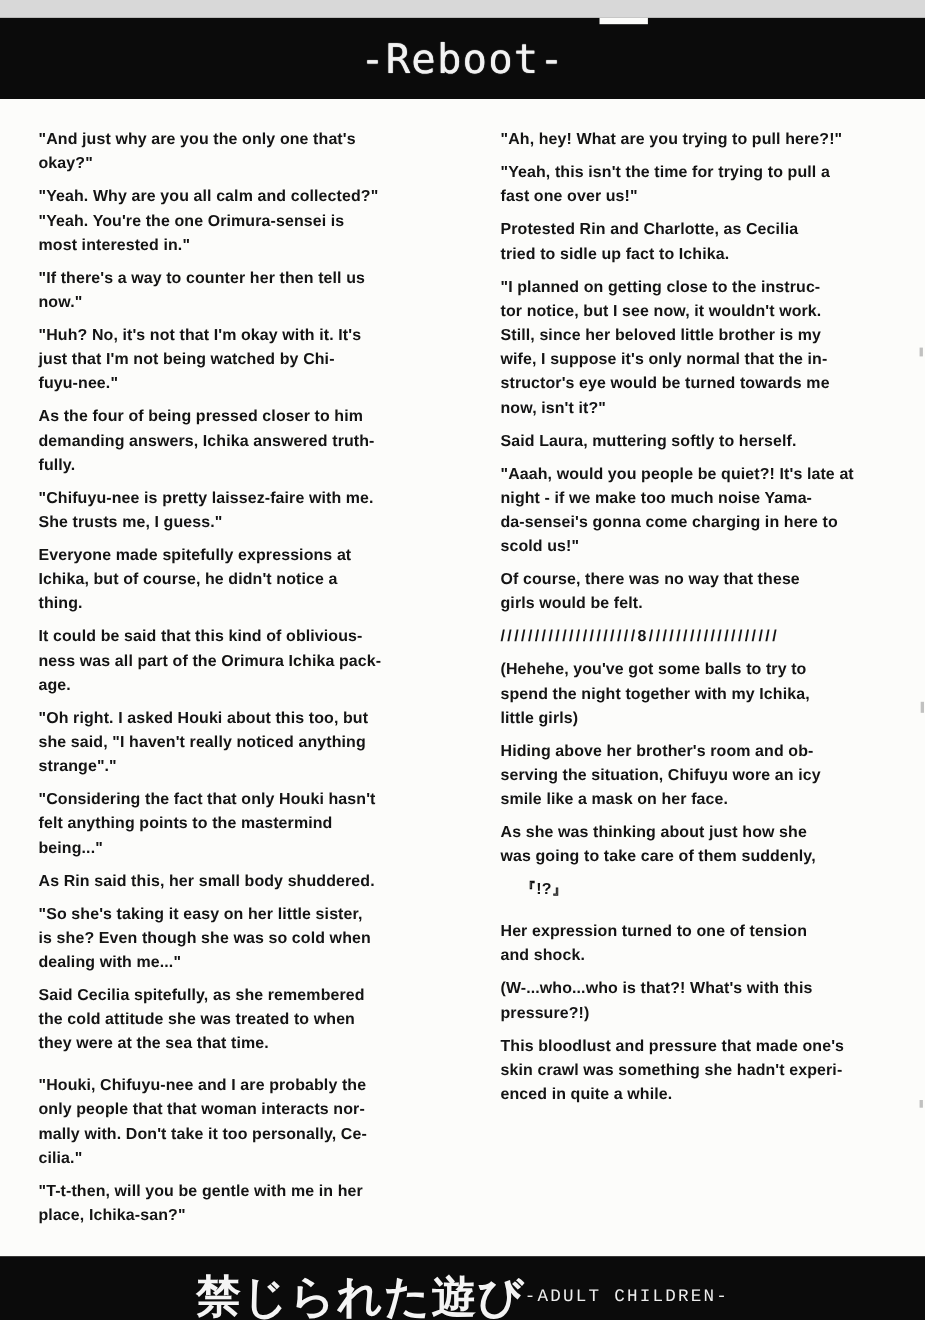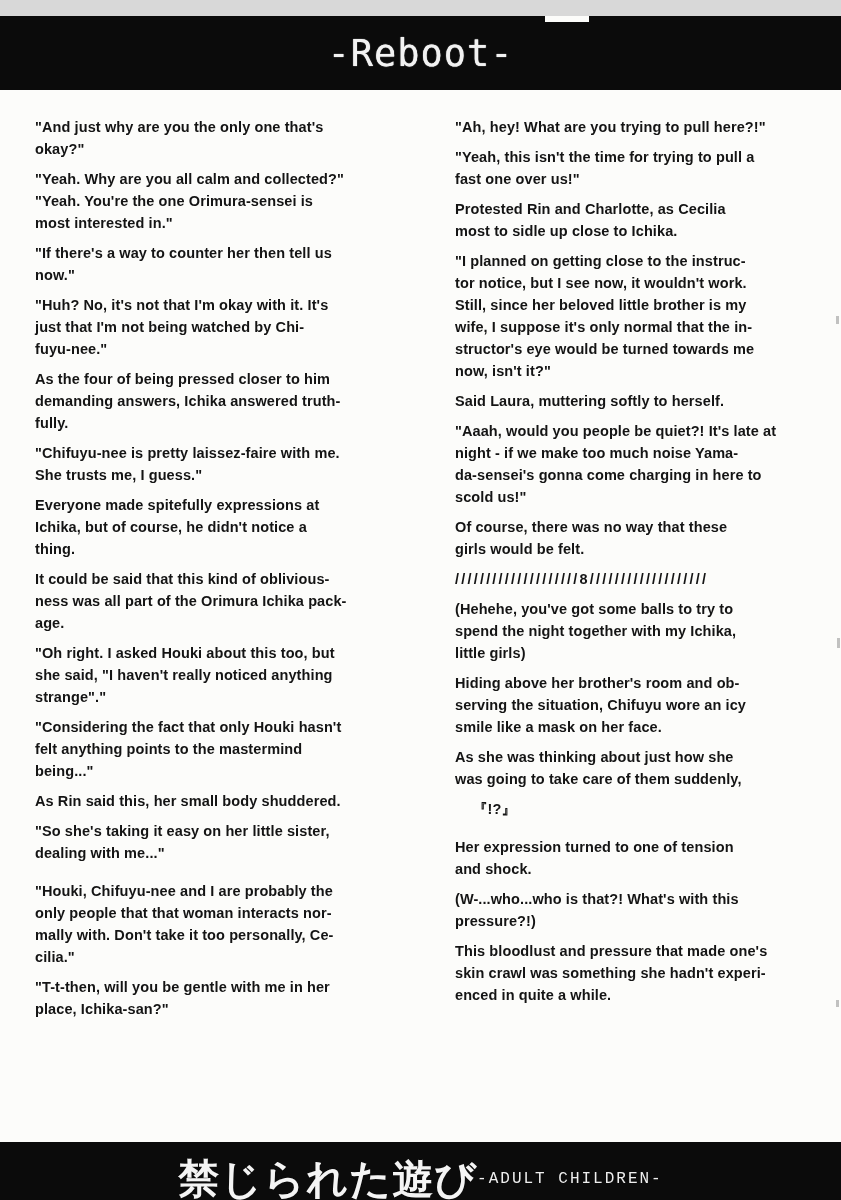--- a/index.html
+++ b/index.html
@@ -132,21 +132,27 @@
       <div class="paragraph">
         <div class="line">"Considering the fact that only Houki hasn't</div>
         <div class="line">felt anything points to the mastermind</div>
         <div class="line">being..."</div>
       </div>
       <div class="paragraph">
         <div class="line">As Rin said this, her small body shuddered.</div>
       </div>
       <div class="paragraph">
         <div class="line">"So she's taking it easy on her little sister,</div>
+        <div class="line">is she? Even though she was so cold when</div>
         <div class="line">dealing with me..."</div>
+      </div>
+      <div class="paragraph">
+        <div class="line">Said Cecilia spitefully, as she remembered</div>
+        <div class="line">the cold attitude she was treated to when</div>
+        <div class="line">they were at the sea that time.</div>
       </div>
       <div class="paragraph extra-gap">
         <div class="line">"Houki, Chifuyu-nee and I are probably the</div>
         <div class="line">only people that that woman interacts nor-</div>
         <div class="line">mally with. Don't take it too personally, Ce-</div>
         <div class="line">cilia."</div>
       </div>
       <div class="paragraph">
         <div class="line">"T-t-then, will you be gentle with me in her</div>
         <div class="line">place, Ichika-san?"</div>
@@ -156,21 +162,21 @@
   <div class="col col-right">
       <div class="paragraph">
         <div class="line">"Ah, hey! What are you trying to pull here?!"</div>
       </div>
       <div class="paragraph">
         <div class="line">"Yeah, this isn't the time for trying to pull a</div>
         <div class="line">fast one over us!"</div>
       </div>
       <div class="paragraph">
         <div class="line">Protested Rin and Charlotte, as Cecilia</div>
-        <div class="line">most to sidle up close to Ichika.</div>
+        <div class="line">tried to sidle up fact to Ichika.</div>
       </div>
       <div class="paragraph">
         <div class="line">"I planned on getting close to the instruc-</div>
         <div class="line">tor notice, but I see now, it wouldn't work.</div>
         <div class="line">Still, since her beloved little brother is my</div>
         <div class="line">wife, I suppose it's only normal that the in-</div>
         <div class="line">structor's eye would be turned towards me</div>
         <div class="line">now, isn't it?"</div>
       </div>
       <div class="paragraph">

